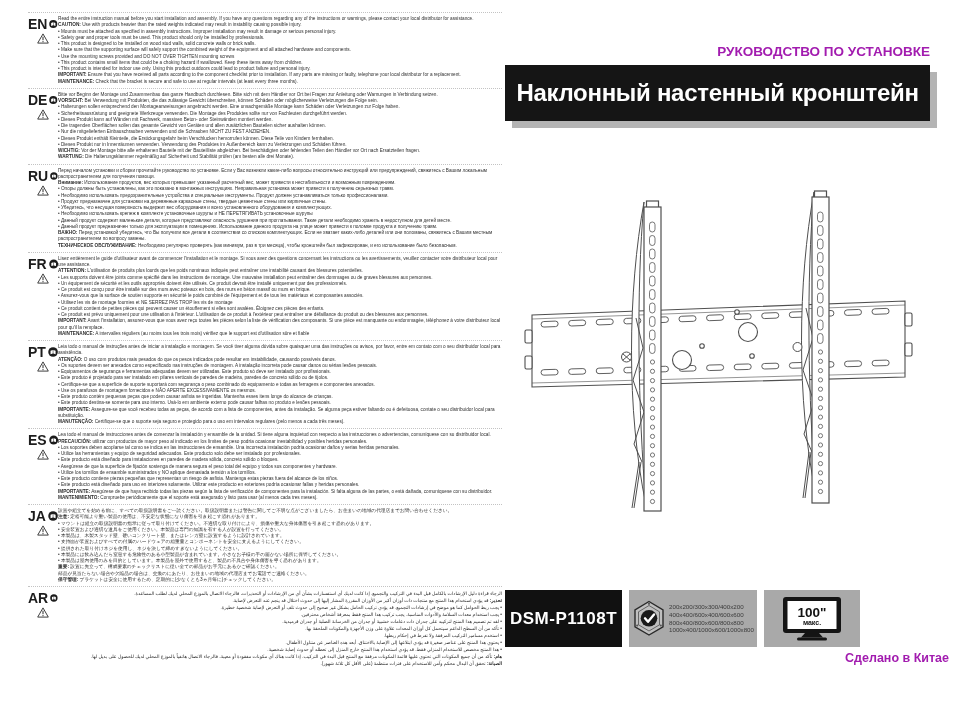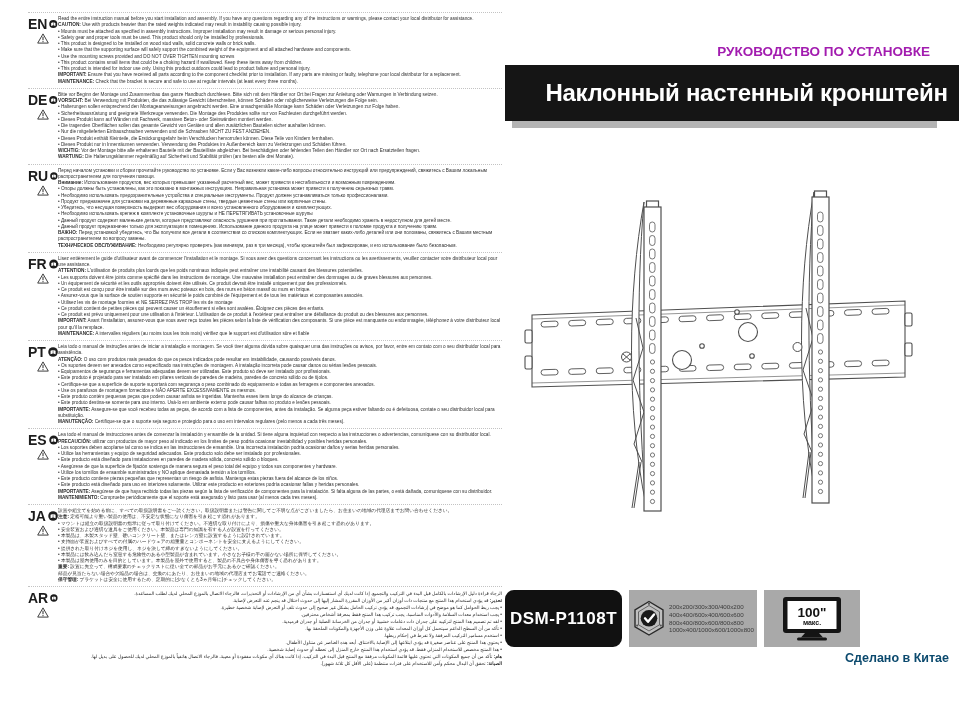--- a/index.html
+++ b/index.html
@@ -14,33 +14,33 @@
   .lang-code{font-weight:bold;font-size:14px;color:#1c1c1c;}
   .warn-icon{display:block;margin:1px 0 0 9px;}
   .section-body{flex:1;font-size:4.7px;line-height:1.33;color:#2e2e2e;}
   .section-body .ln b{font-weight:bold;}
   .section-body.rtl{direction:rtl;text-align:right;line-height:1.5;}
 
   
   .subtitle{position:absolute;right:30px;top:44px;font-size:13.5px;font-weight:bold;color:#a21caf;}
   .banner-shadow{position:absolute;left:512px;top:72px;width:425px;height:56px;background:#b4b4b4;}
   .banner{position:absolute;left:505px;top:65px;width:425px;height:56px;background:#151515;
-          display:flex;align-items:center;justify-content:center;padding-left:29px;}
+          display:flex;align-items:center;justify-content:center;}
   .banner span{color:#fff;font-size:24px;font-weight:bold;letter-spacing:-0.3px;white-space:nowrap;}
   .drawing{position:absolute;left:505px;top:150px;}
 
   .footer-row{position:absolute;left:505px;top:590px;display:flex;gap:7px;}
-  .model-box{width:117px;height:57px;background:#111;display:flex;align-items:center;justify-content:center;border-radius:9px;}
+  .model-box{width:117px;height:57px;background:#111;display:flex;align-items:center;justify-content:center;}
   .model-box span{color:#fff;font-weight:bold;font-size:17px;letter-spacing:0.5px;}
   .vesa-box{width:128px;height:57px;background:#a9a9a9;display:flex;align-items:center;gap:3px;
             padding:0 3px;box-sizing:border-box;}
   .vesa-lines{font-size:6.2px;line-height:1.28;color:#3b3b3b;white-space:nowrap;}
   .tv-box{width:96px;height:57px;background:#a9a9a9;display:flex;align-items:center;justify-content:center;}
   .weight-box{width:82px;height:57px;background:#a9a9a9;display:flex;align-items:center;justify-content:center;}
-  .made-in{position:absolute;right:11px;top:651px;font-size:12.5px;font-weight:bold;color:#0c4a6e;}
+  .made-in{position:absolute;right:11px;top:651px;font-size:12.5px;font-weight:bold;color:#a21caf;}
 
   svg text{font-family:"Liberation Sans",sans-serif;}
 </style>
 </head>
 <body>
 
 <div class="page">
 
   <div class="left-col">
   <div class="section">

